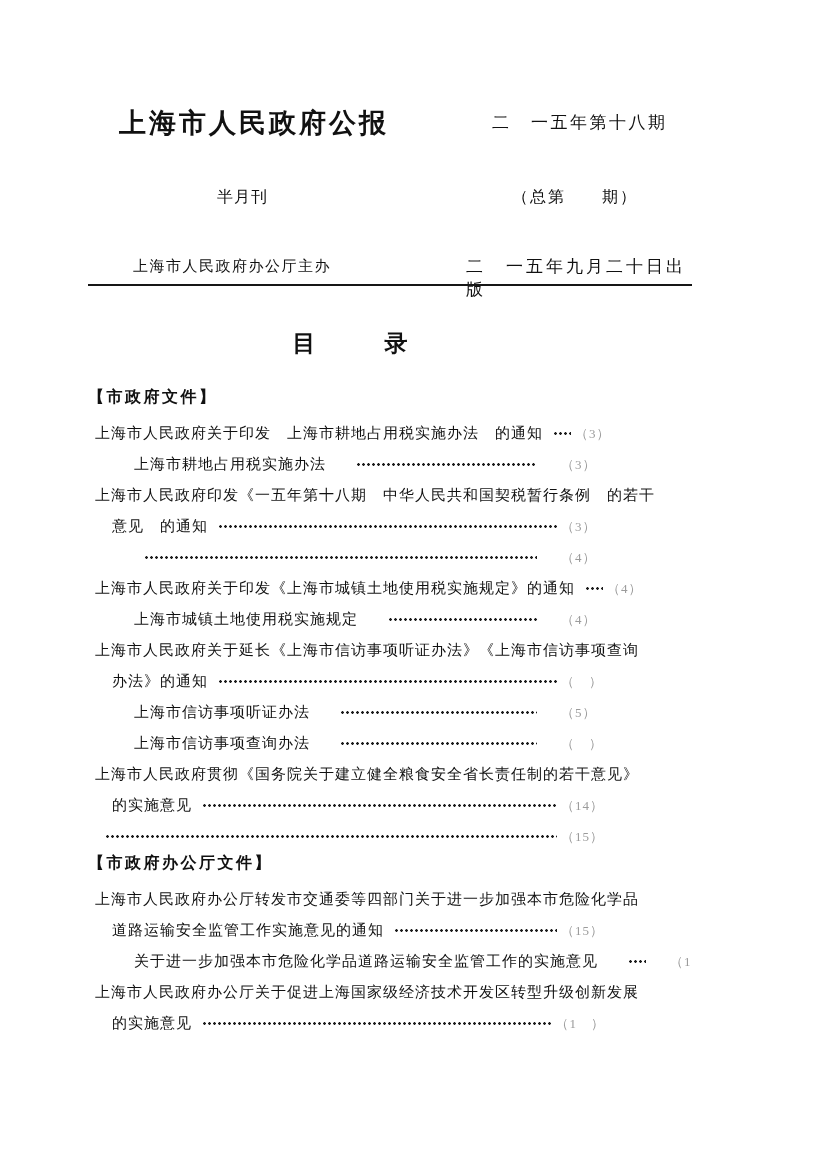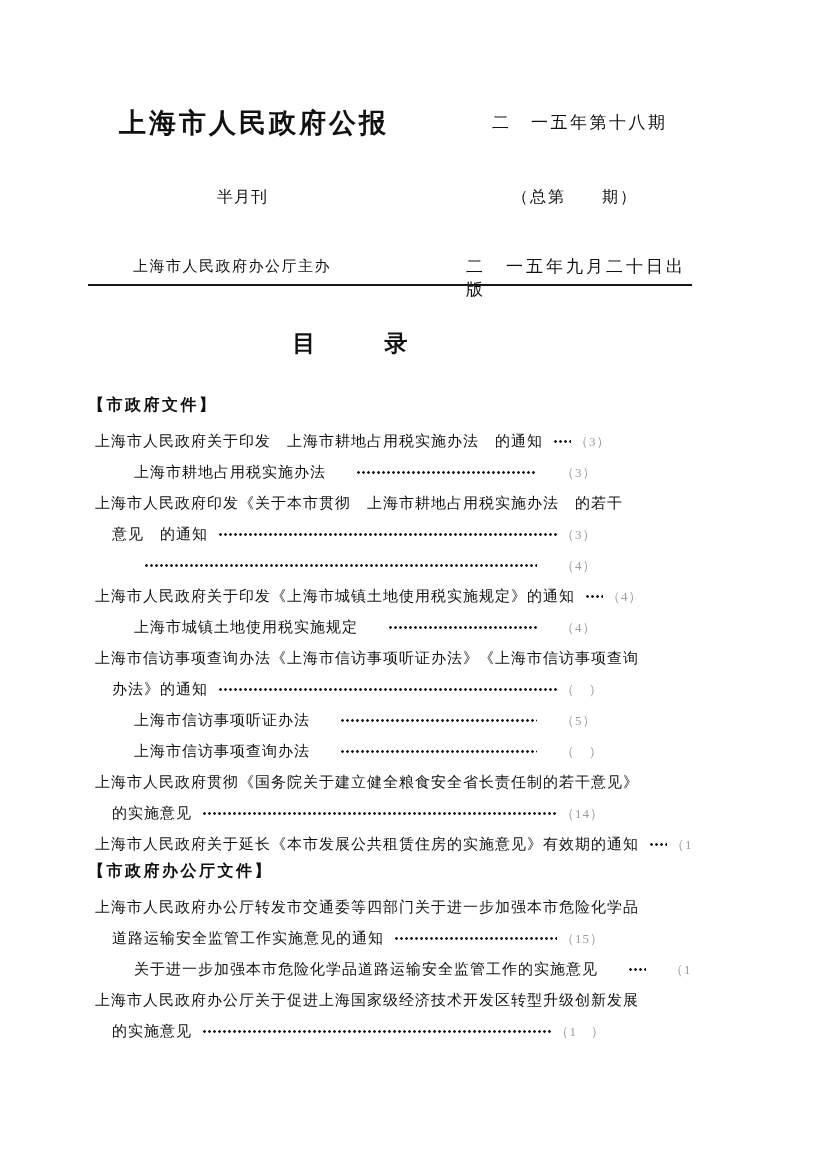--- a/index.html
+++ b/index.html
@@ -26,21 +26,21 @@
   .toc { position: absolute; left: 95px; right: 87px; top: 330px; }
   .toc-title {
     text-align: center;
     font-size: 23px;
     font-weight: bold;
     height: 28px;
     line-height: 28px;
   }
   .sec-heading {
     margin-left: -7px;
-    margin-top: 36px;
+    margin-top: 28px;
     font-size: 16px;
     font-weight: bold;
     letter-spacing: 2.5px;
     line-height: 21px;
   }
   .sec-heading.second { margin-top: 0; }
   .rows { margin-top: 11px; }
   .row {
     display: flex;
     align-items: center;
@@ -96,21 +96,21 @@
         <span class="pg">（3）</span>
       </div>
 
       <div class="row sub">
         <span class="t">上海市耕地占用税实施办法</span>
         <span class="leader"></span>
         <span class="pg">（3）</span>
       </div>
 
       <div class="row">
-        <span class="t">上海市人民政府印发《关于本市贯彻　上海市耕地占用税实施办法　的若干</span>
+        <span class="t">上海市人民政府印发《一五年第十八期　中华人民共和国契税暂行条例　的若干</span>
       </div>
       <div class="row cont">
         <span class="t">意见　的通知</span>
         <span class="leader"></span>
         <span class="pg">（3）</span>
       </div>
 
       <div class="row sub">
         <span class="leader"></span>
         <span class="pg">（4）</span>
@@ -122,21 +122,21 @@
         <span class="pg">（4）</span>
       </div>
 
       <div class="row sub">
         <span class="t">上海市城镇土地使用税实施规定</span>
         <span class="leader"></span>
         <span class="pg">（4）</span>
       </div>
 
       <div class="row">
-        <span class="t">上海市信访事项查询办法《上海市信访事项听证办法》《上海市信访事项查询</span>
+        <span class="t">上海市人民政府关于延长《上海市信访事项听证办法》《上海市信访事项查询</span>
       </div>
       <div class="row cont">
         <span class="t">办法》的通知</span>
         <span class="leader"></span>
         <span class="pg">（　）</span>
       </div>
 
       <div class="row sub">
         <span class="t">上海市信访事项听证办法</span>
         <span class="leader"></span>
@@ -152,21 +152,20 @@
       <div class="row">
         <span class="t">上海市人民政府贯彻《国务院关于建立健全粮食安全省长责任制的若干意见》</span>
       </div>
       <div class="row cont">
         <span class="t">的实施意见</span>
         <span class="leader"></span>
         <span class="pg">（14）</span>
       </div>
 
       <div class="row">
-        <span class="t">上海市人民政府关于延长《本市发展公共租赁住房的实施意见》有效期的通知</span>
         <span class="leader"></span>
         <span class="pg">（15）</span>
       </div>
 
     </div>
 
     <div class="sec-heading second">【市政府办公厅文件】</div>
     <div class="rows">
 
       <div class="row">

